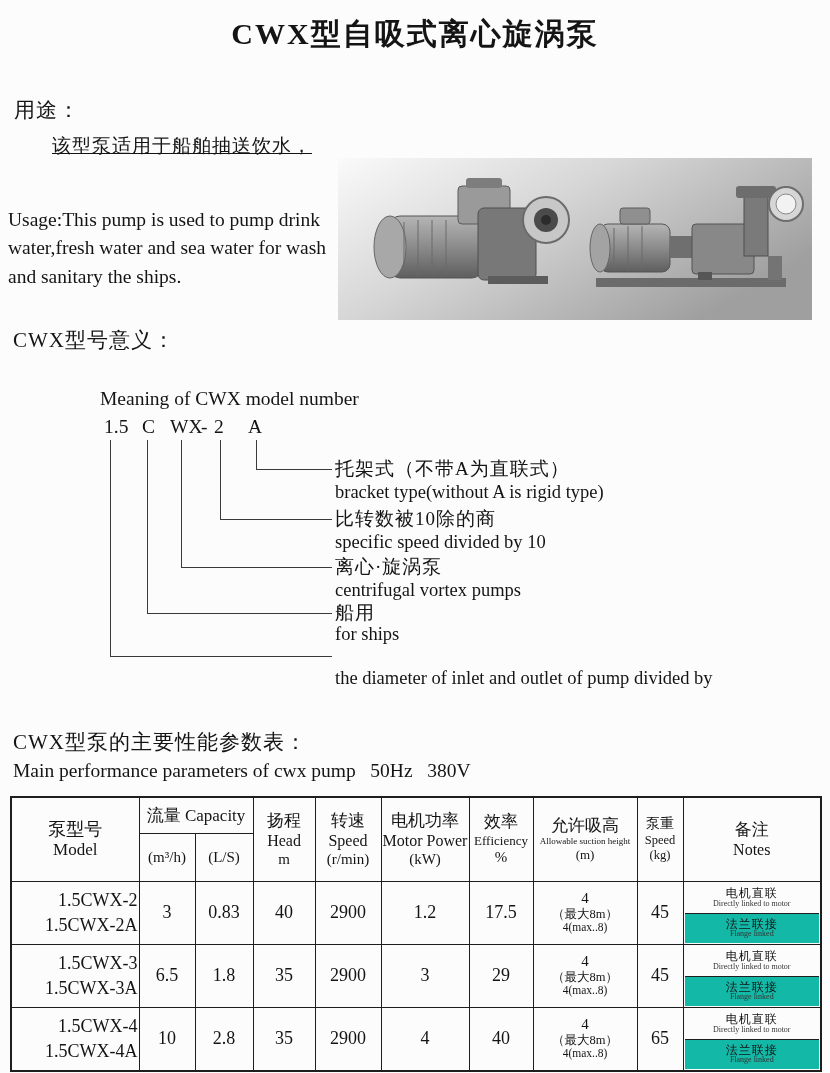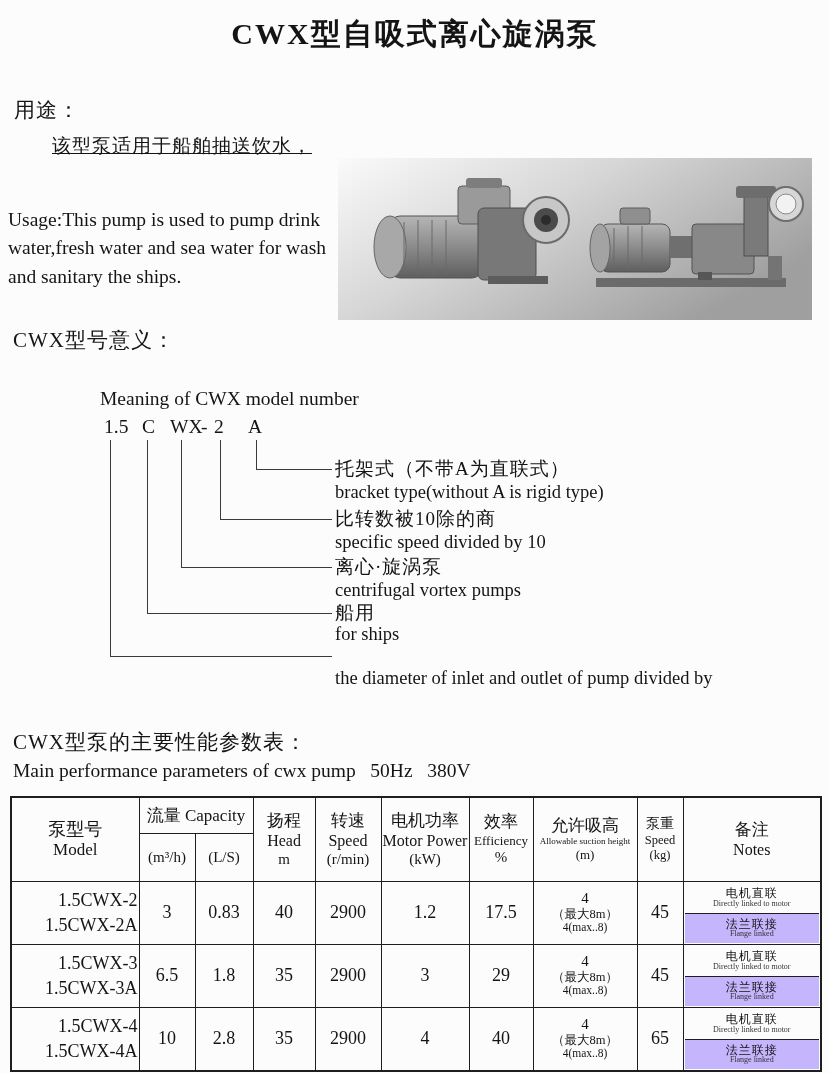--- a/index.html
+++ b/index.html
@@ -47,21 +47,21 @@
   .h-en-tiny { font-size:9px; display:block; line-height:1.2; }
   .h-unit { font-size:15px; display:block; line-height:1.25; }
   .cell-num { font-size:18px; }
   .model-cell div { font-size:18px; line-height:1.35; white-space:nowrap;text-align:right; }
   .suction-cell span { display:block; }
   .suc-1 { font-size:15px; line-height:1.05; }
   .suc-2 { font-size:12.5px; line-height:1.15; }
   .suc-3 { font-size:11.5px; line-height:1.15; }
   td.notes-cell { padding:0; }
   .note-half { height:30px; display:flex; flex-direction:column; justify-content:center; line-height:1.05; }
-  .note-half.bottom { border-top:1px solid #1e1e1e; background:#c4b5fd; }
+  .note-half.bottom { border-top:1px solid #1e1e1e; background:#14b8a6; }
   .note-cn { font-size:12px; letter-spacing:1px; }
   .note-en { font-size:8px; color:#333; }
   thead tr.r1 { height:36px; }
   thead tr.r2 { height:48px; }
   tbody tr { height:60px; }
 </style>
 </head>
 <body>
 
 <div class="page">

